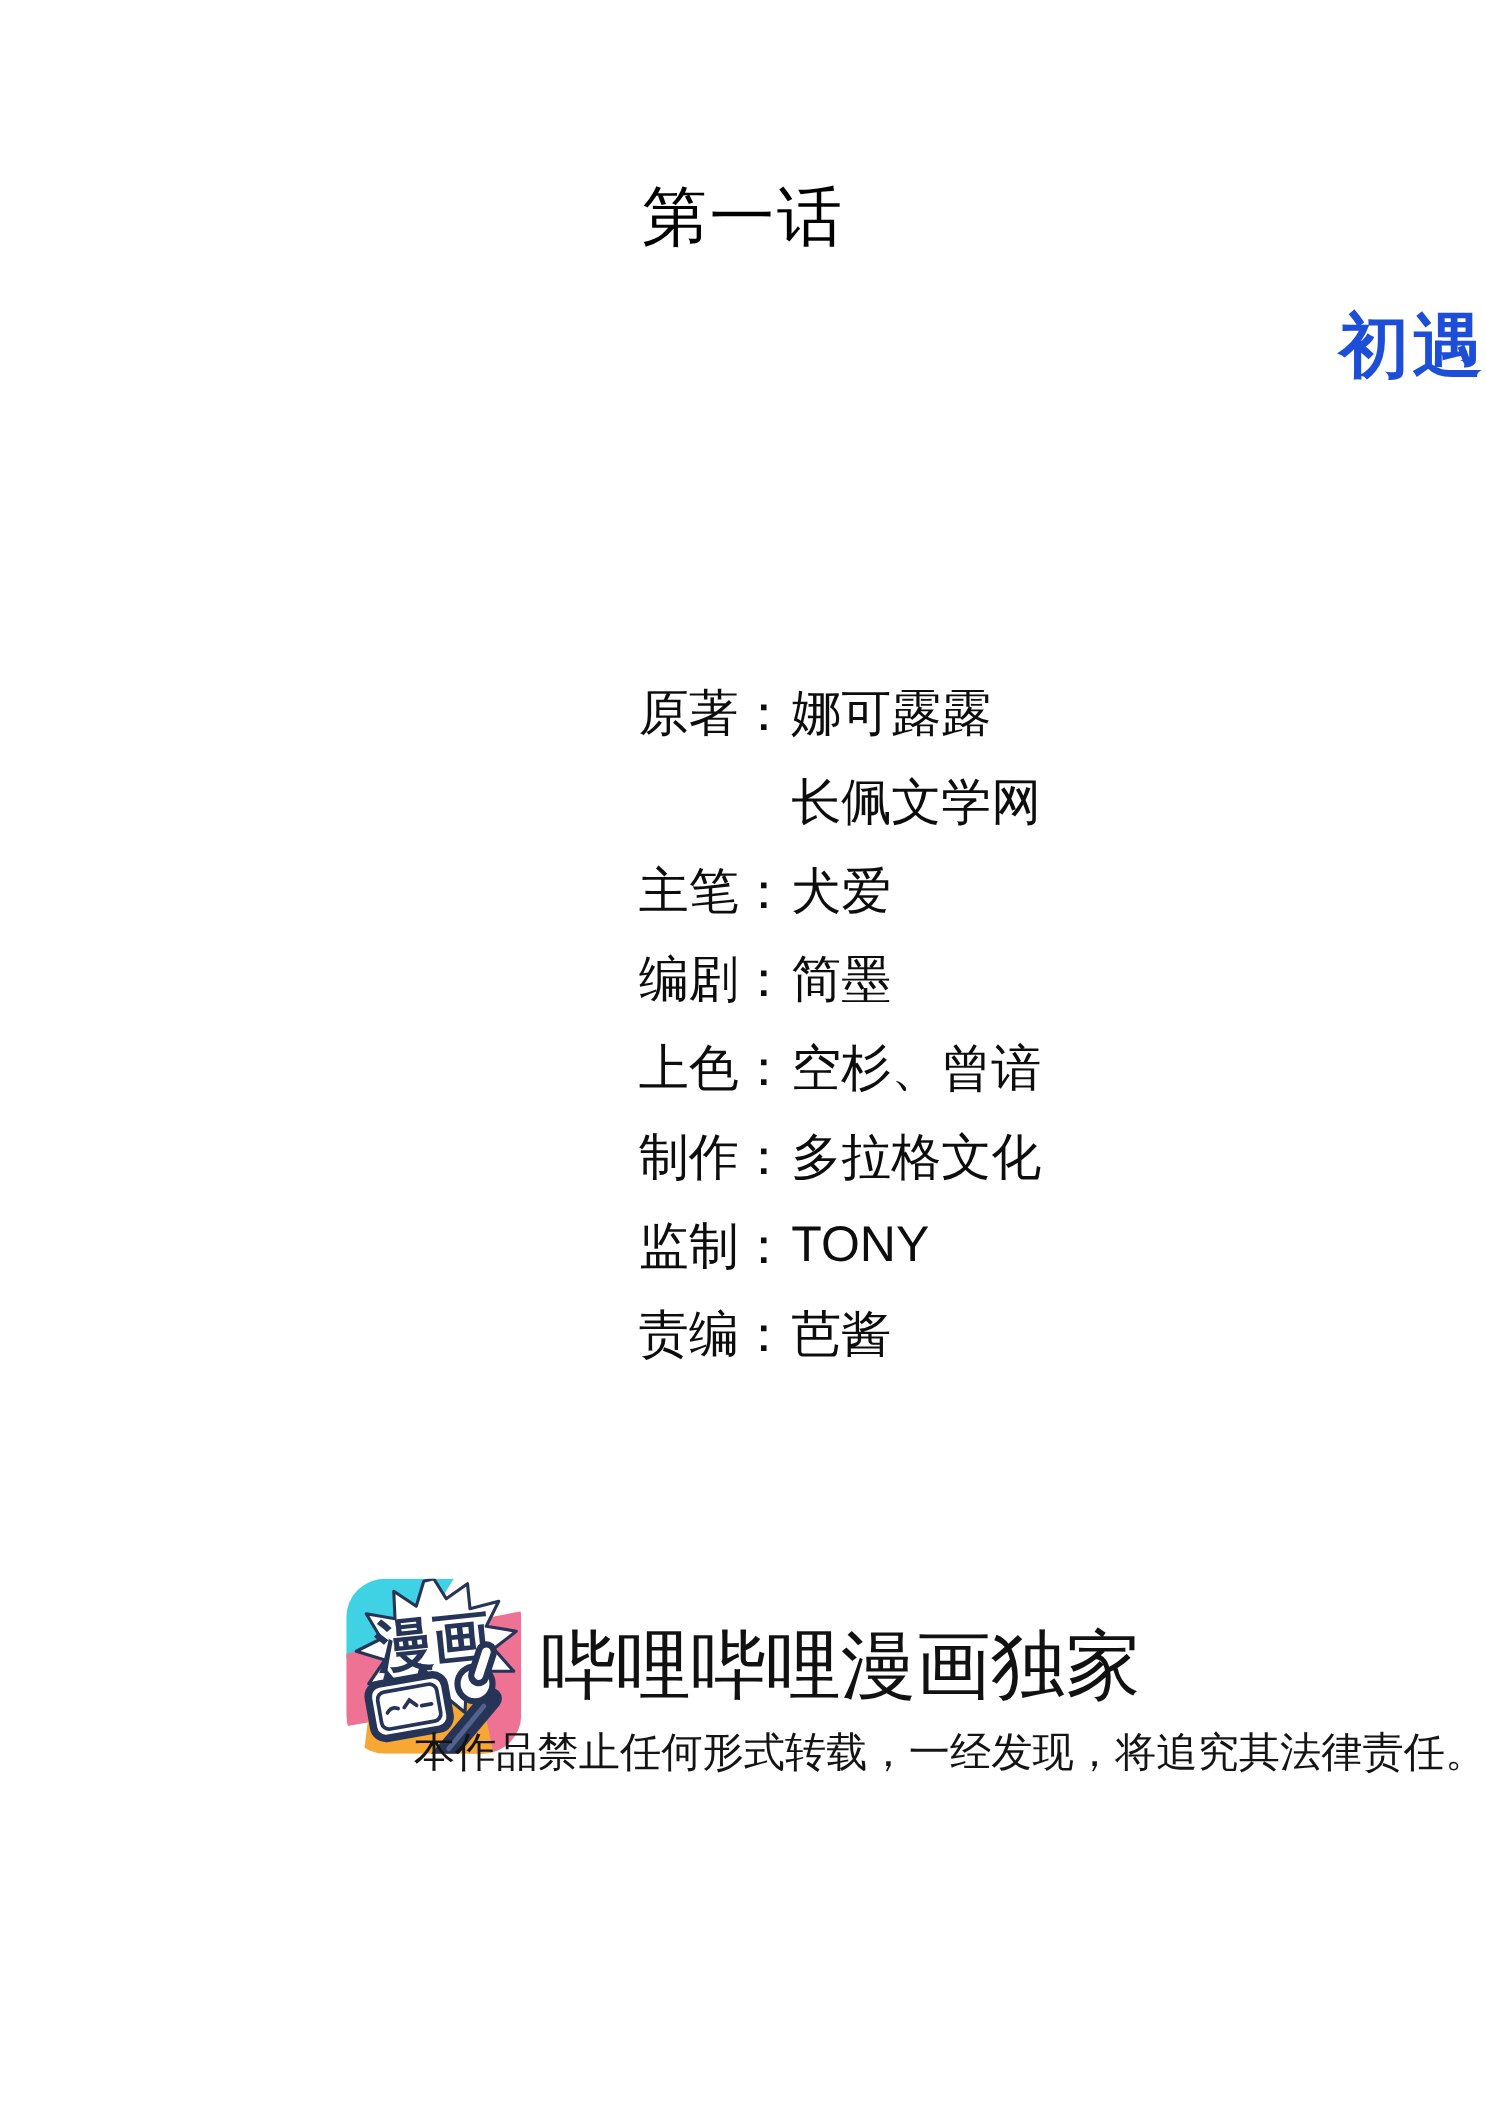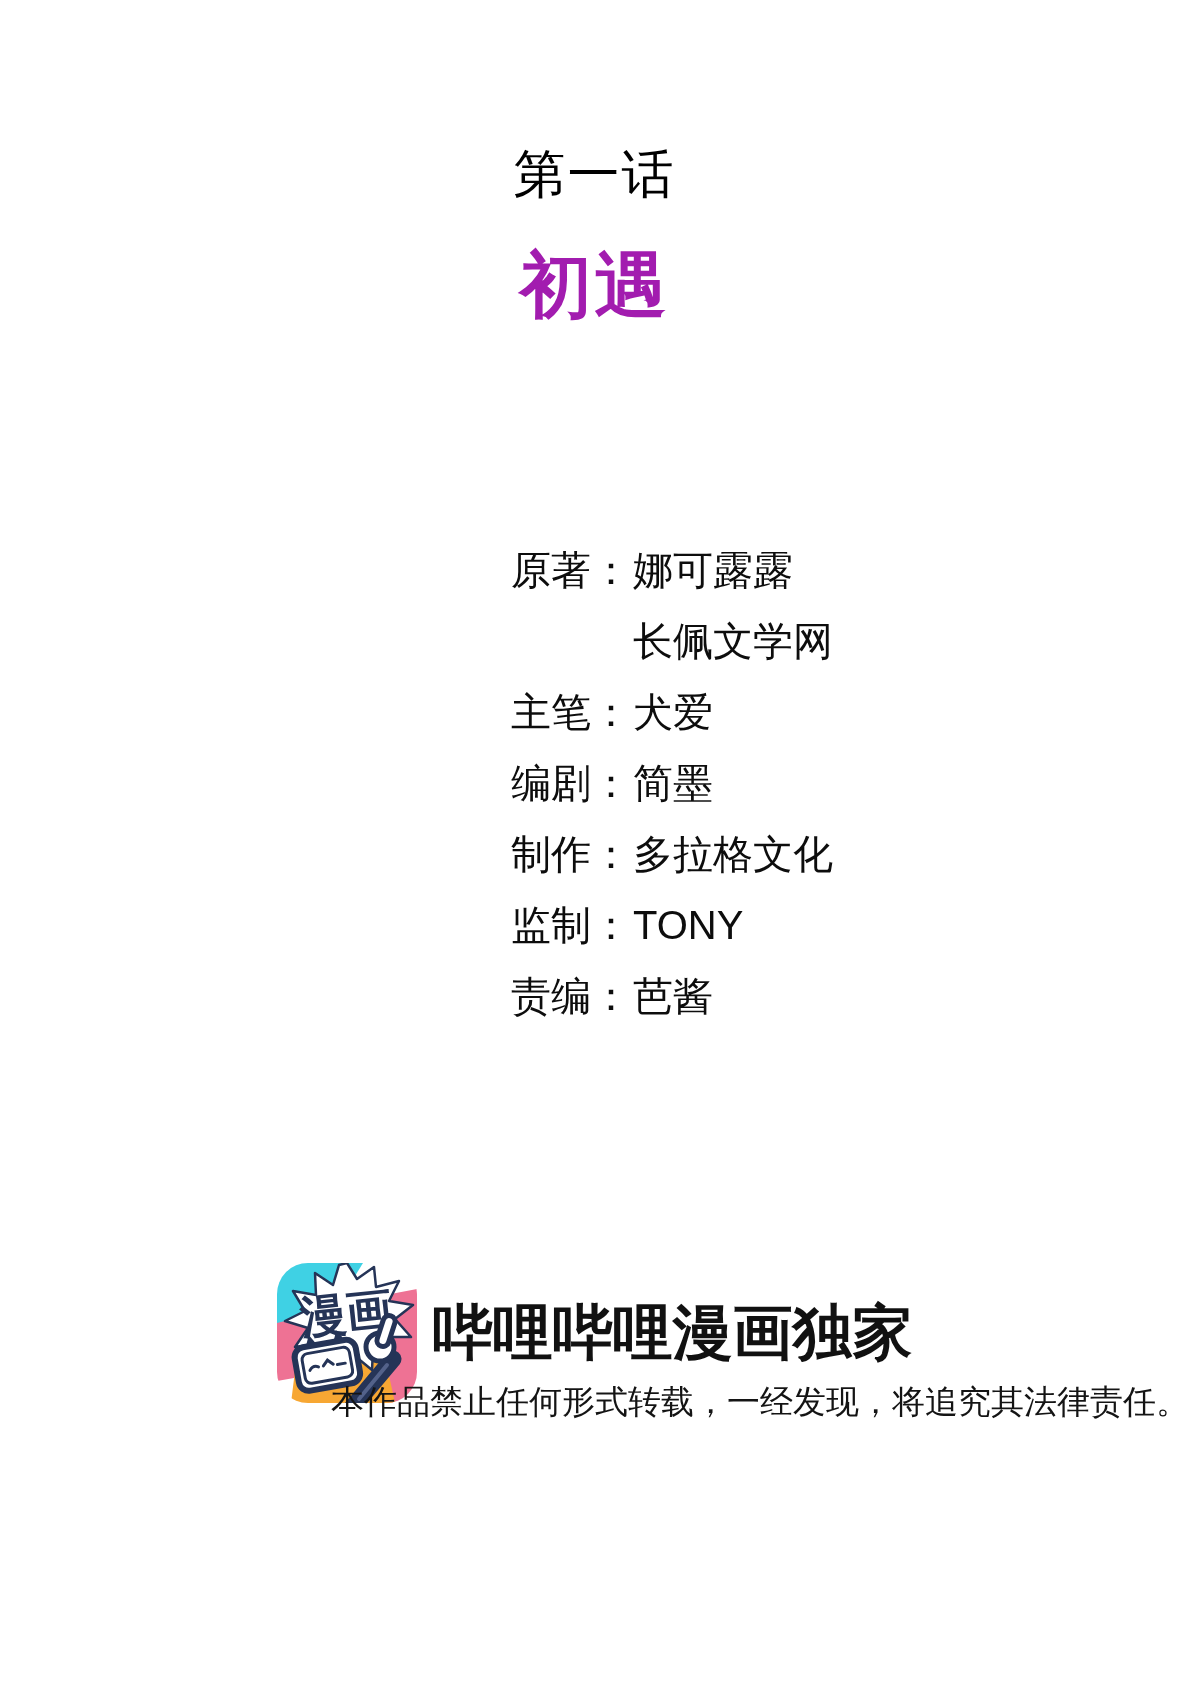--- a/index.html
+++ b/index.html
@@ -31,27 +31,27 @@
     font-weight: 400;
     letter-spacing: 2px;
     line-height: 1;
     color: #000000;
   }
   .title {
     position: absolute;
     top: 250px;
     left: 0;
     width: 100%;
-    text-align: center;
+    text-align: right;
     font-family: "Liberation Serif", "DejaVu Serif", serif;
-    font-size: 72px;
+    font-size: 56px;
     font-weight: 700;
     letter-spacing: 3px;
     line-height: 1;
-    color: #a21caf;
+    color: #1d4ed8;
   }
   .credits {
     position: absolute;
     top: 535px;
     left: 471px;
     font-size: 40px;
     color: #0d0d0d;
   }
   .credit-line {
     display: flex;
@@ -77,21 +77,21 @@
     justify-content: center;
     align-items: center;
     gap: 16px;
   }
   .app-icon {
     flex: 0 0 auto;
     display: block;
   }
   .brand-text {
     font-size: 60px;
-    font-weight: 700;
+    font-weight: 400;
     line-height: 1;
     color: #111111;
     white-space: nowrap;
   }
   .disclaimer {
     position: absolute;
     top: 1380px;
     left: 0;
     width: 100%;
     text-align: right;
@@ -119,20 +119,24 @@
       <span class="credit-label"></span>
       <span class="credit-name">长佩文学网</span>
     </div>
     <div class="credit-line">
       <span class="credit-label">主笔：</span>
       <span class="credit-name">犬爱</span>
     </div>
     <div class="credit-line">
       <span class="credit-label">编剧：</span>
       <span class="credit-name">简墨</span>
+    </div>
+    <div class="credit-line">
+      <span class="credit-label">上色：</span>
+      <span class="credit-name">空杉、曾谙</span>
     </div>
     <div class="credit-line">
       <span class="credit-label">制作：</span>
       <span class="credit-name">多拉格文化</span>
     </div>
     <div class="credit-line">
       <span class="credit-label">监制：</span>
       <span class="credit-name">TONY</span>
     </div>
     <div class="credit-line">

